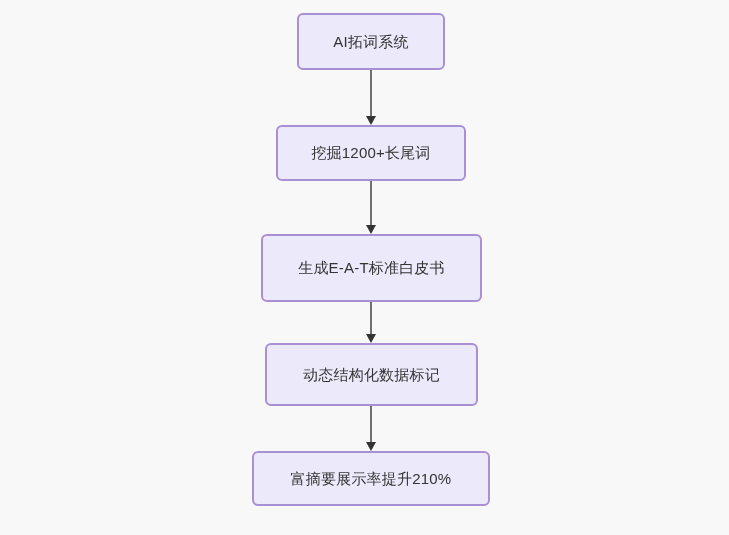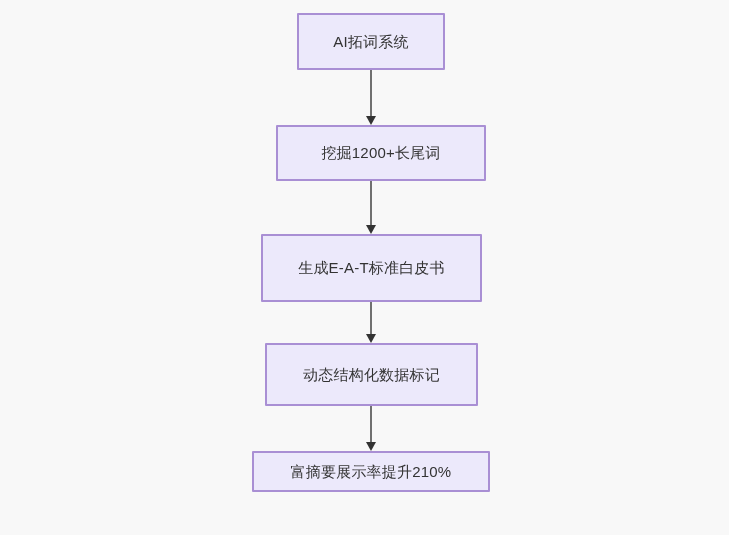--- a/index.html
+++ b/index.html
@@ -16,21 +16,21 @@
   #flowchart {
     position: relative;
     width: 729px;
     height: 535px;
   }
   .node {
     position: absolute;
     box-sizing: border-box;
     background: #ece9fb;
     border: 2px solid #a98fd4;
-    border-radius: 1px;
+    border-radius: 6px;
     display: flex;
     align-items: center;
     justify-content: center;
     color: #333333;
     font-size: 15px;
     line-height: 1.2;
     letter-spacing: 0.2px;
     white-space: nowrap;
   }
   .node-label {
@@ -81,29 +81,29 @@
 
   <div class="edge" style="left:365px; top:398px; height:53px;">
     <div class="edge-line" style="height:45px;"></div>
     <div class="edge-head"></div>
   </div>
 
   <div class="node" style="left:297px; top:13px; width:148px; height:57px;">
     <span class="node-label">AI拓词系统</span>
   </div>
 
-  <div class="node" style="left:276px; top:125px; width:210px; height:56px;">
+  <div class="node" style="left:276px; top:125px; width:190px; height:56px;">
     <span class="node-label">挖掘1200+长尾词</span>
   </div>
 
   <div class="node" style="left:261px; top:234px; width:221px; height:68px;">
     <span class="node-label">生成E-A-T标准白皮书</span>
   </div>
 
   <div class="node" style="left:265px; top:343px; width:213px; height:63px;">
     <span class="node-label">动态结构化数据标记</span>
   </div>
 
-  <div class="node" style="left:252px; top:451px; width:238px; height:41px;">
+  <div class="node" style="left:252px; top:451px; width:238px; height:55px;">
     <span class="node-label">富摘要展示率提升210%</span>
   </div>
 
 </div>
 
 </body></html>

